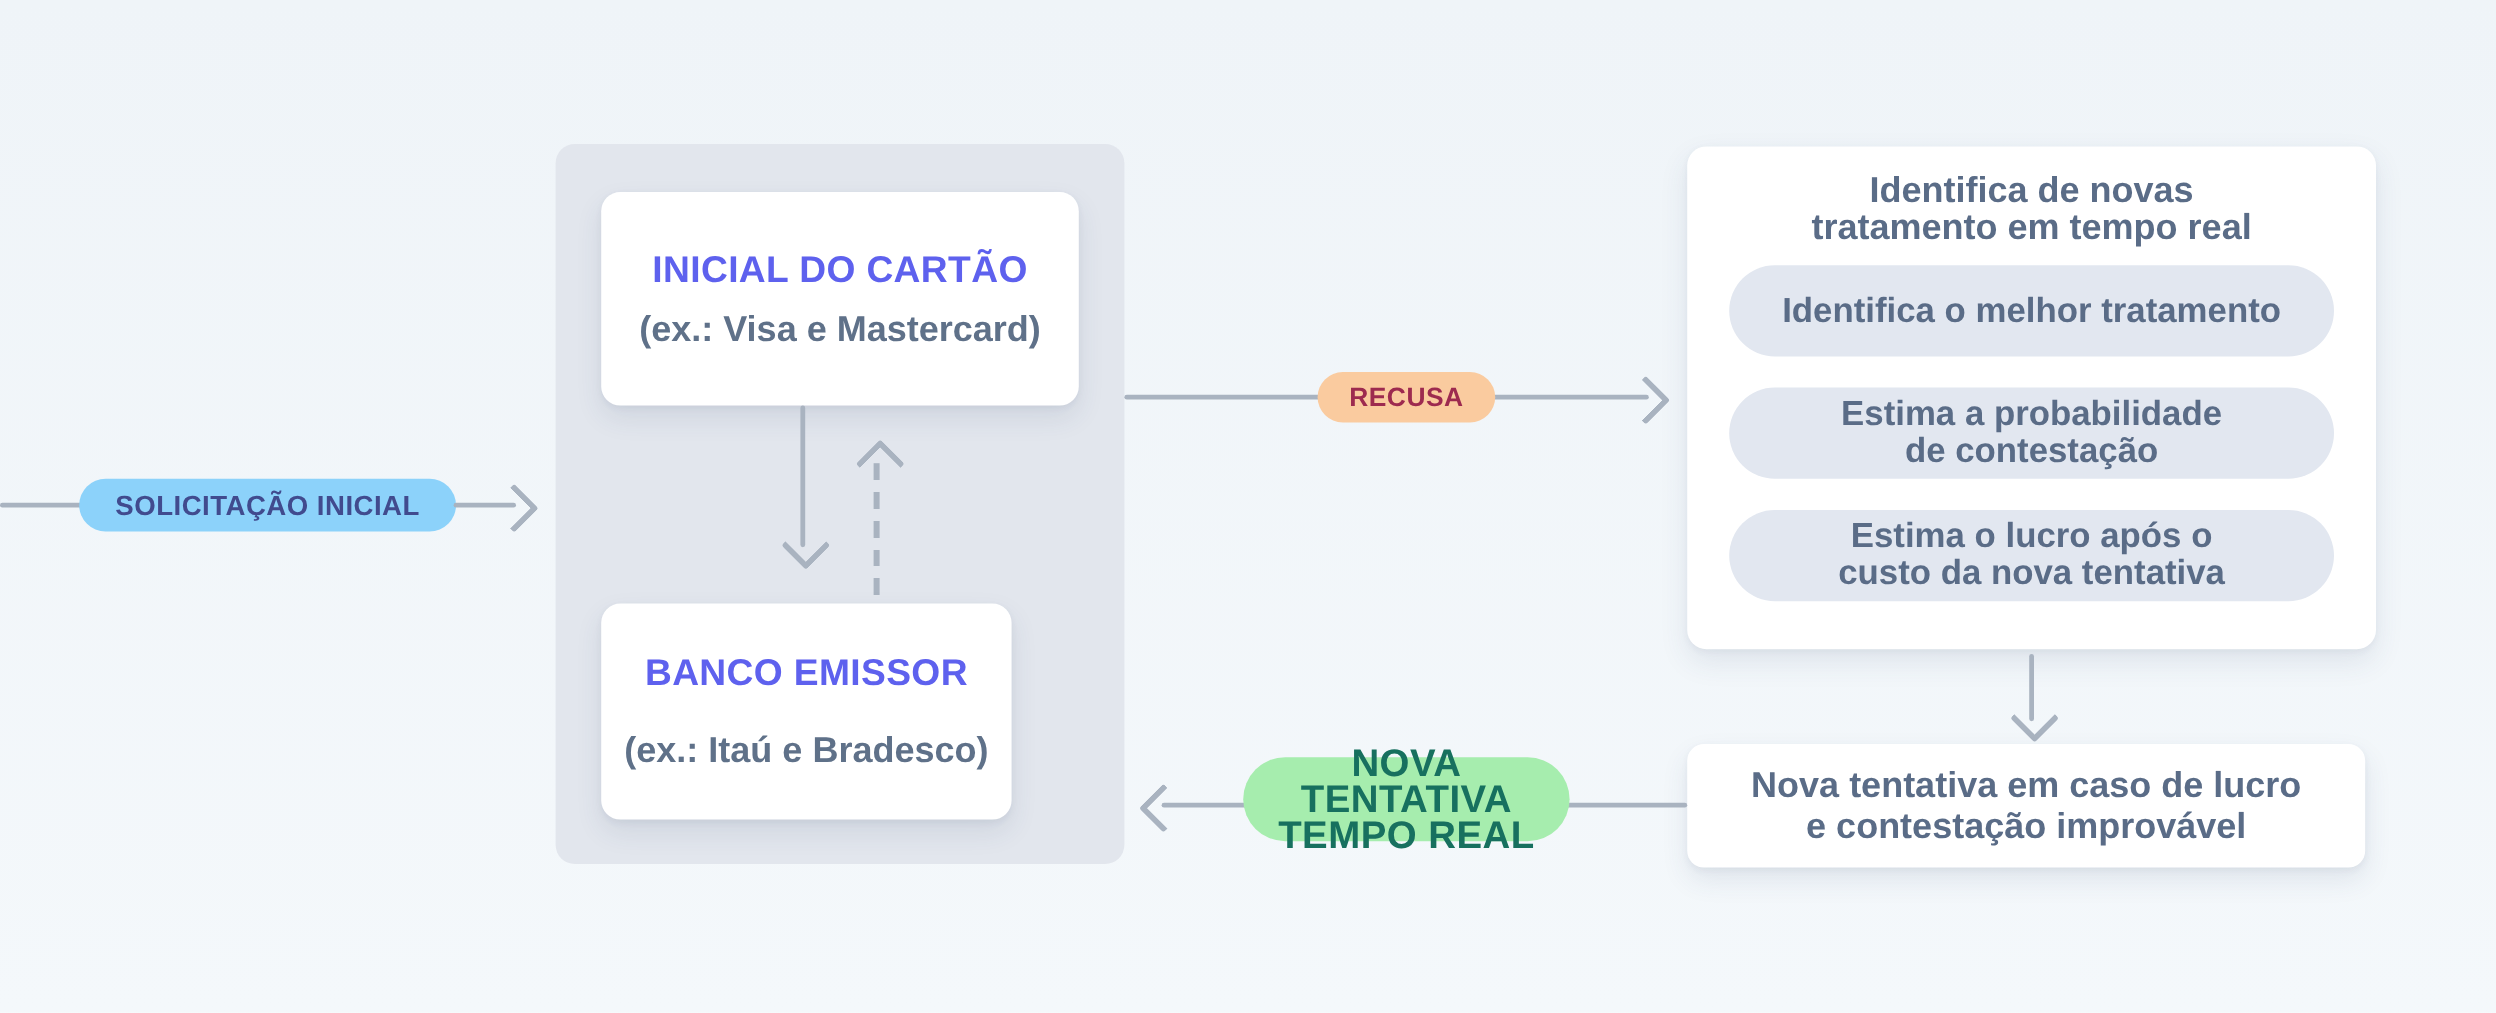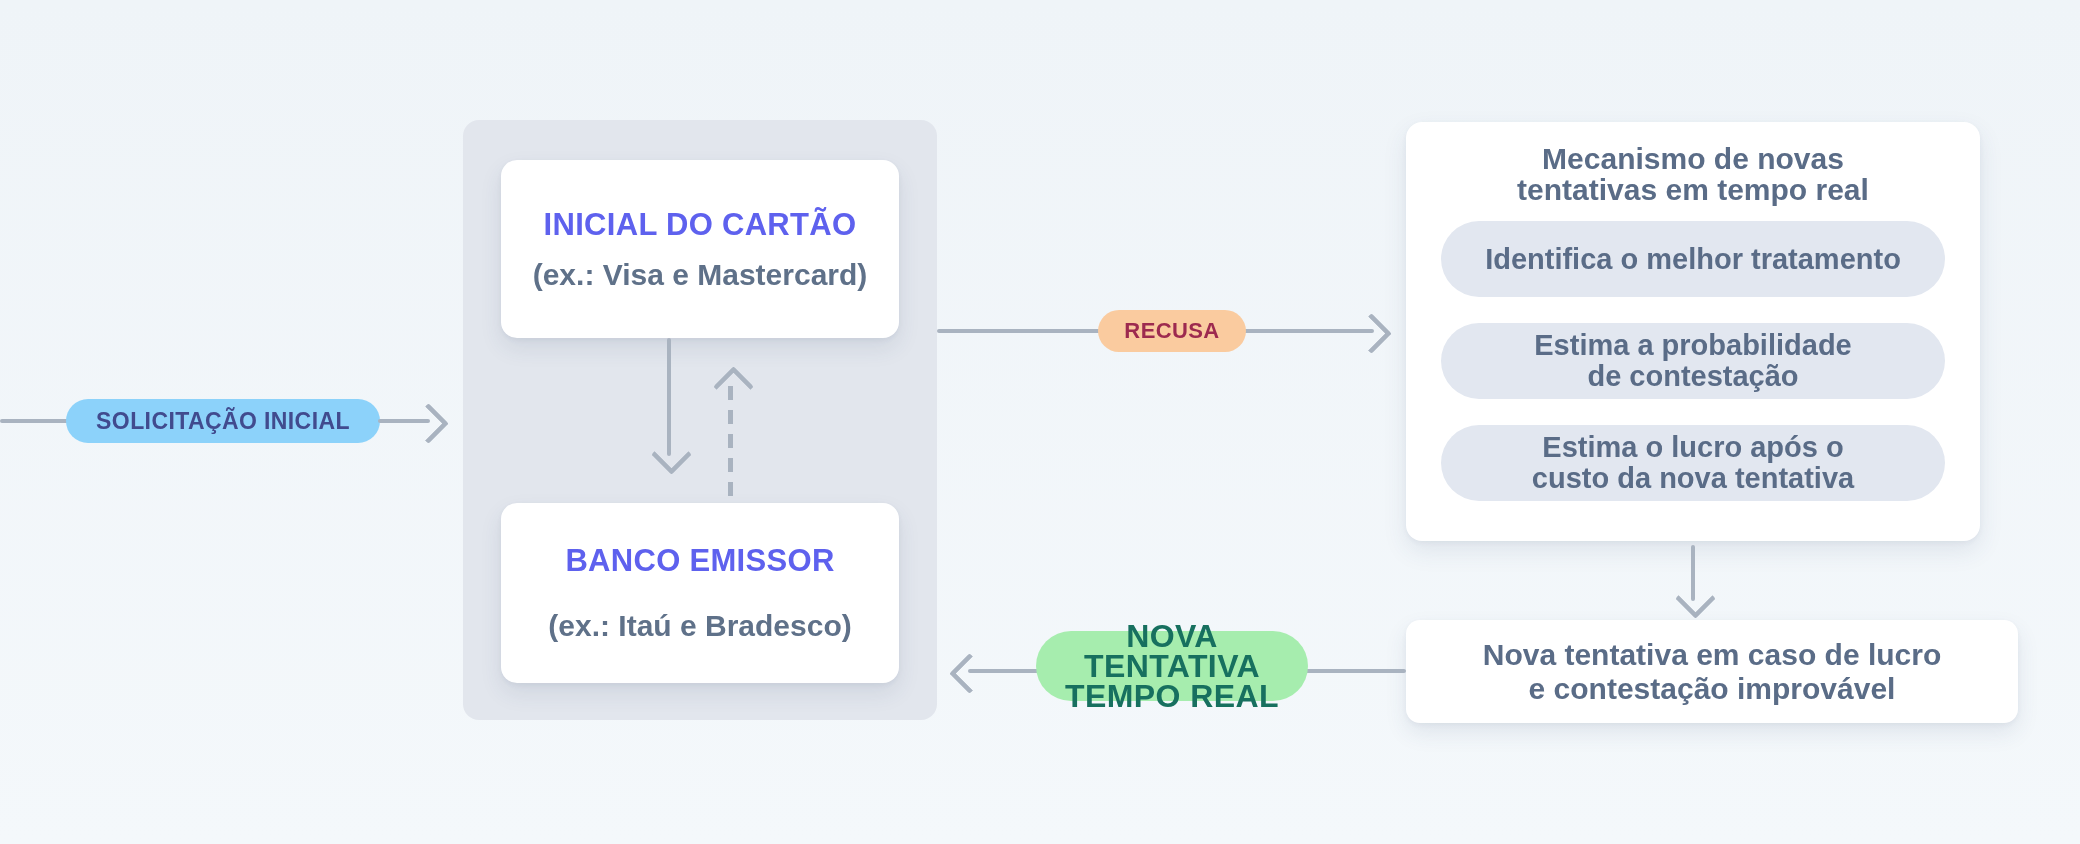--- a/index.html
+++ b/index.html
@@ -37,39 +37,39 @@
   .badge-retry  {left:1036px;top:631px;width:272px;height:70px;background:var(--badge-green);color:var(--badge-green-text);font-size:32px;line-height:30px;}
   
   .panel-gray{left:463px;top:120px;width:474px;height:600px;background:var(--panel);border-radius:16px;}
   .card{
     background:var(--card);border-radius:16px;
     box-shadow:0 10px 22px rgba(45,65,105,.10),0 2px 5px rgba(45,65,105,.06);
     display:flex;flex-direction:column;align-items:center;justify-content:center;
     text-align:center;
   }
   .card-bandeira{left:501px;top:160px;width:398px;height:178px;gap:15px;}
-  .card-banco   {left:501px;top:503px;width:398px;height:180px;gap:30px;}
+  .card-banco   {left:501px;top:503px;width:342px;height:180px;gap:30px;}
   .card-title{color:var(--purple);font-size:31px;font-weight:700;letter-spacing:.3px;}
   .card-sub{color:var(--sub);font-size:30px;font-weight:700;}
   .panel-right{
     left:1406px;top:122px;width:574px;height:419px;background:var(--card);border-radius:16px;
     box-shadow:0 10px 24px rgba(45,65,105,.10),0 2px 5px rgba(45,65,105,.05);
   }
   .panel-right-title{
     position:absolute;left:0;top:21px;width:100%;text-align:center;
     color:var(--slate);font-size:30px;line-height:31px;font-weight:700;
   }
   .pill{
     position:absolute;left:35px;width:504px;height:76px;border-radius:41px;background:var(--pill);
     display:flex;flex-direction:column;align-items:center;justify-content:center;
     color:var(--slate);font-size:29px;line-height:31px;font-weight:700;text-align:center;
   }
   .pill-1{top:99px;} .pill-2{top:201px;} .pill-3{top:303px;}
   .box-result{
-    left:1406px;top:620px;width:612px;height:103px;background:var(--card);border-radius:14px;
+    left:1406px;top:620px;width:565px;height:103px;background:var(--card);border-radius:14px;
     box-shadow:0 10px 22px rgba(45,65,105,.10),0 2px 5px rgba(45,65,105,.05);
     display:flex;flex-direction:column;align-items:center;justify-content:center;
     color:var(--slate);font-size:30px;line-height:34px;font-weight:700;text-align:center;
   }
   .l-block{display:block;}
 </style>
 </head>
 <body>
 
 <div class="canvas">
@@ -100,22 +100,22 @@
   </div>
 
   <div class="abs hline" style="left:937px;top:329px;width:437px;"></div>
   <div class="abs chev chev-right" style="left:1357px;top:319px;"></div>
   <div class="abs badge badge-recusa">
     <span>RECUSA</span>
   </div>
 
   <div class="abs panel-right">
     <div class="panel-right-title">
-      <span class="l-block">Mecanismo de novas</span>
-      <span class="l-block">tentativas em tempo real</span>
+      <span class="l-block">Identifica de novas</span>
+      <span class="l-block">tratamento em tempo real</span>
     </div>
     <div class="pill pill-1">
       <span class="l-block">Identifica o melhor tratamento</span>
     </div>
     <div class="pill pill-2">
       <span class="l-block">Estima a probabilidade</span>
       <span class="l-block">de contestação</span>
     </div>
     <div class="pill pill-3">
       <span class="l-block">Estima o lucro após o</span>

